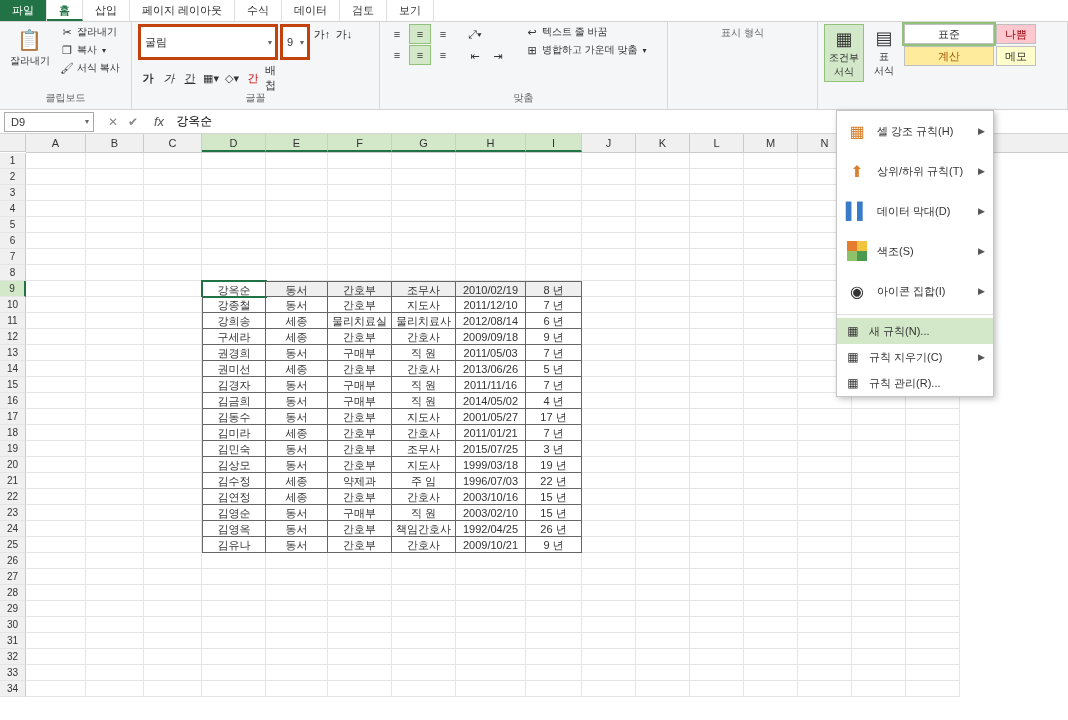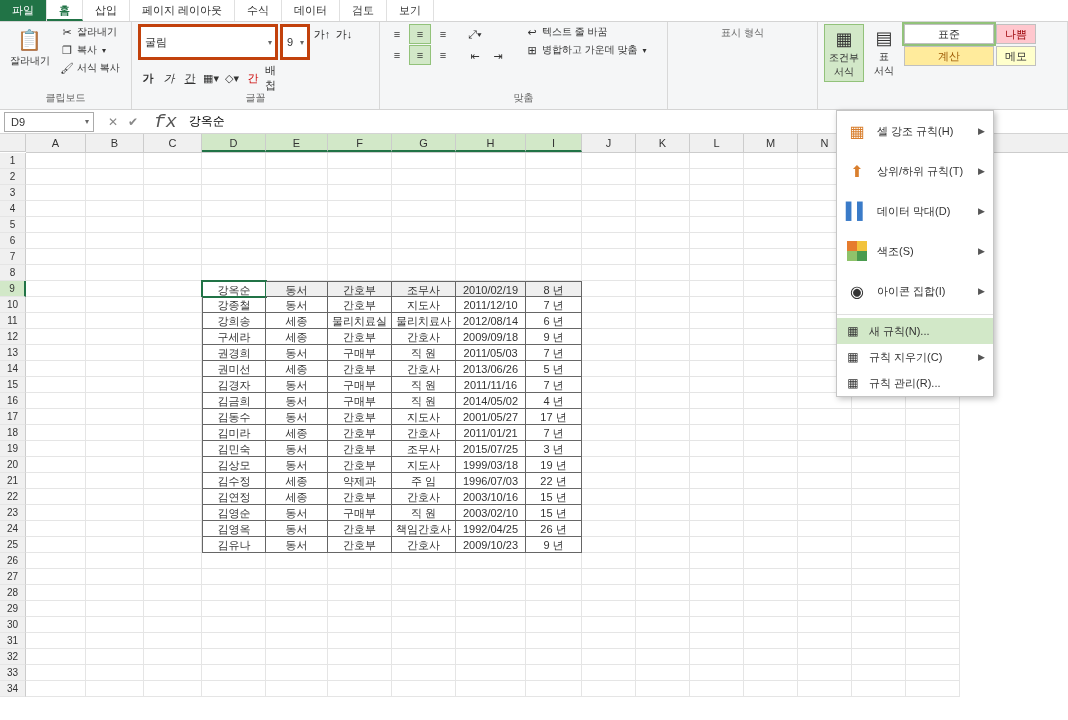--- a/index.html
+++ b/index.html
@@ -48,21 +48,21 @@
 .style-cell.bad { background: #ffc7ce; color: #9c0006; }
 .style-cell.calc { background: #ffeb9c; color: #9c5700; }
 .style-cell.memo { background: #ffffcc; }
 
 
 .formula-bar { display: flex; height: 24px; border-bottom: 1px solid #d4d4d4; align-items: center; background: #fff; }
 .name-box { width: 90px; border: 1px solid #ababab; height: 20px; margin: 0 4px; display: flex; align-items: center; padding: 0 16px 0 6px; position: relative; font-size: 11px; }
 .name-box::after { content: "▾"; position: absolute; right: 4px; font-size: 8px; color: #666; }
 .fx-btns { display: flex; gap: 2px; padding: 0 6px; color: #888; }
 .fx-btns span { width: 18px; text-align: center; font-size: 12px; cursor: pointer; }
-.fx-label { font-style: italic; font-family: Liberation Mono, monospace; font-size: 19px; padding: 0 6px; color: #555; }
+.fx-label { font-style: italic; font-family: Liberation Sans, sans-serif; font-size: 13px; padding: 0 6px; color: #555; }
 .formula-input { flex: 1; height: 20px; border: none; font-size: 12px; padding: 0 6px; }
 
 
 .grid-wrap { position: relative; }
 .col-headers { display: flex; margin-left: 26px; background: #f0f0f0; border-bottom: 1px solid #ccc; }
 .col-h { border-right: 1px solid #ccc; text-align: center; font-size: 11px; height: 18px; line-height: 18px; color: #333; }
 .col-h.sel { background: #d2e8c8; border-bottom: 2px solid #217346; }
 .corner { width: 26px; height: 18px; background: #f0f0f0; border-right: 1px solid #ccc; border-bottom: 1px solid #ccc; position: absolute; left: 0; top: 0; }
 
 .rows { }
@@ -706,21 +706,21 @@
       </div>
       <div class="row">
         <div class="row-h">25</div>
         <div class="cell colw-a"></div>
         <div class="cell colw-b"></div>
         <div class="cell colw-c"></div>
         <div class="cell colw-d data first-col">김유나</div>
         <div class="cell colw-e data">동서</div>
         <div class="cell colw-f data">간호부</div>
         <div class="cell colw-g data">간호사</div>
-        <div class="cell colw-h data">2009/10/23</div>
+        <div class="cell colw-h data">2009/10/21</div>
         <div class="cell colw-i data">9 년</div>
         <div class="cell colw-j"></div>
         <div class="cell colw-k"></div>
         <div class="cell colw-l"></div>
         <div class="cell colw-m"></div>
         <div class="cell colw-n"></div>
         <div class="cell colw-o"></div>
         <div class="cell colw-p"></div>
       </div>
       <div class="row">

